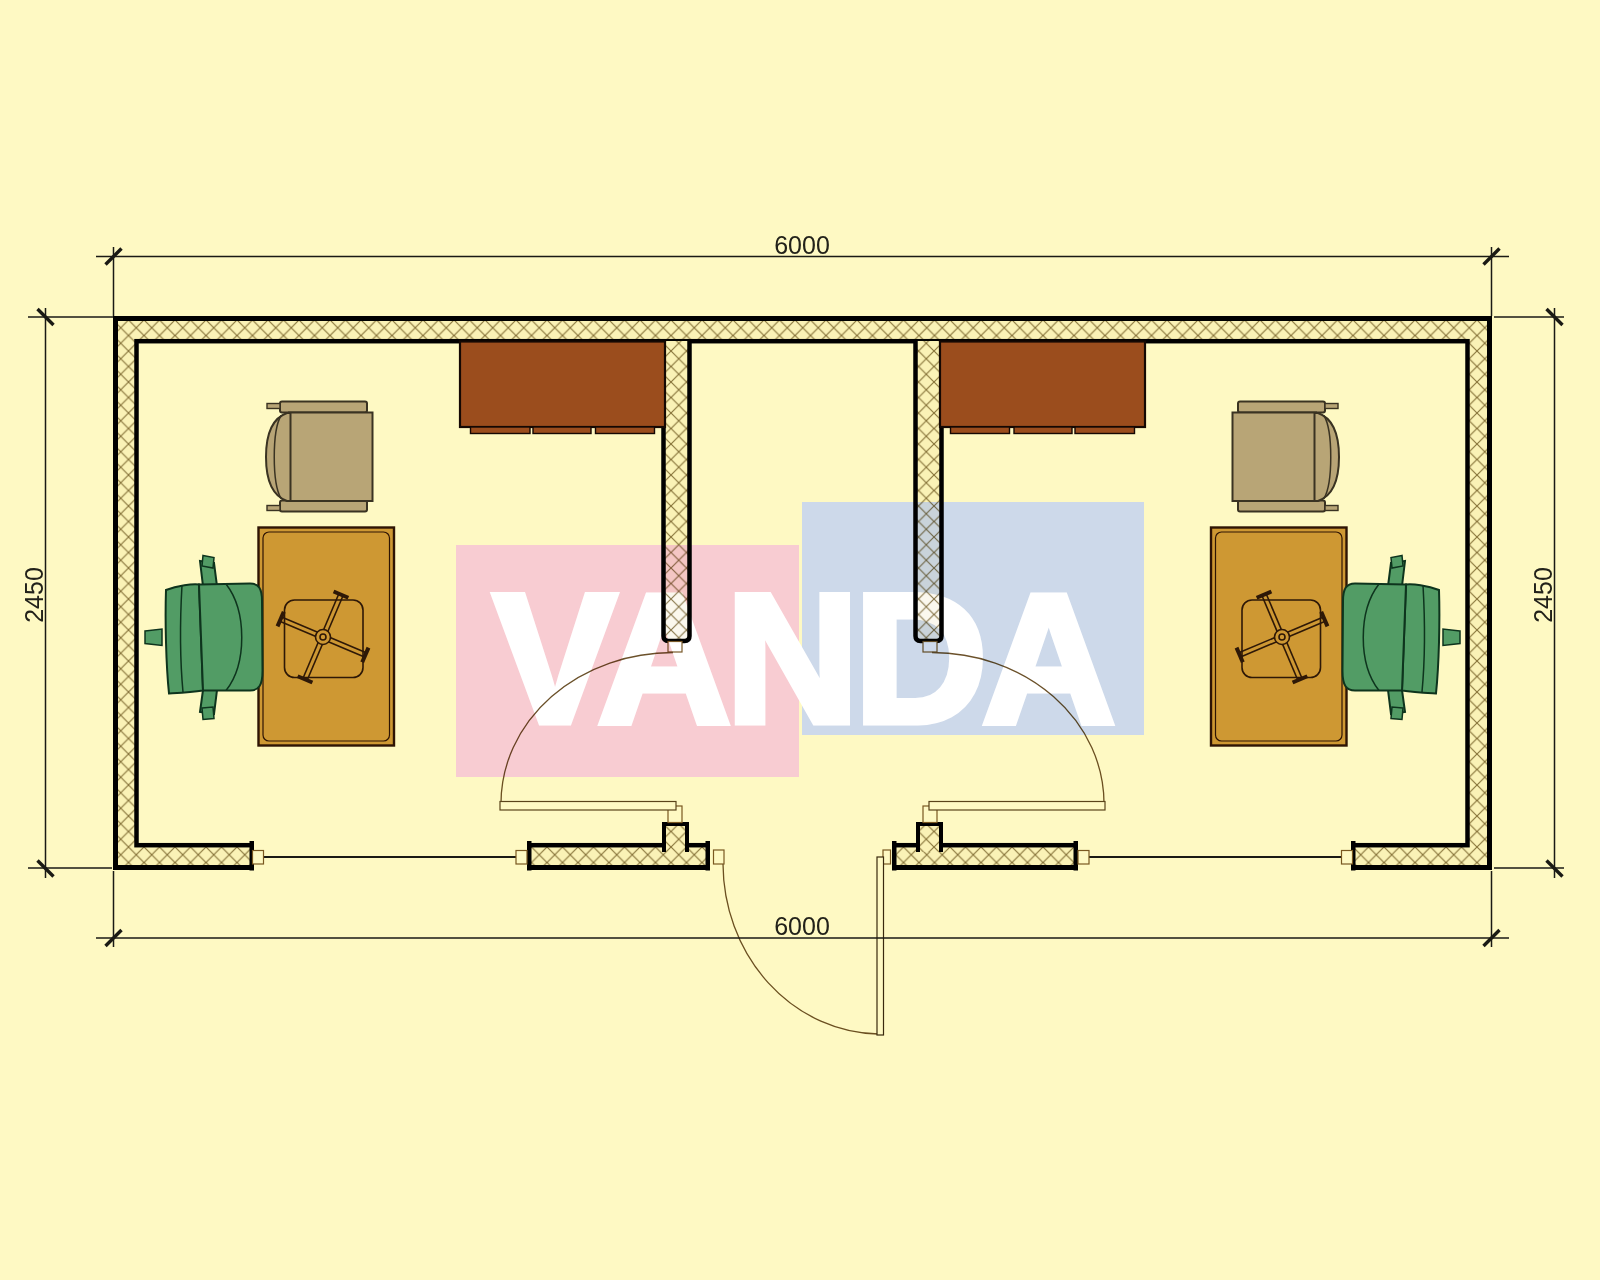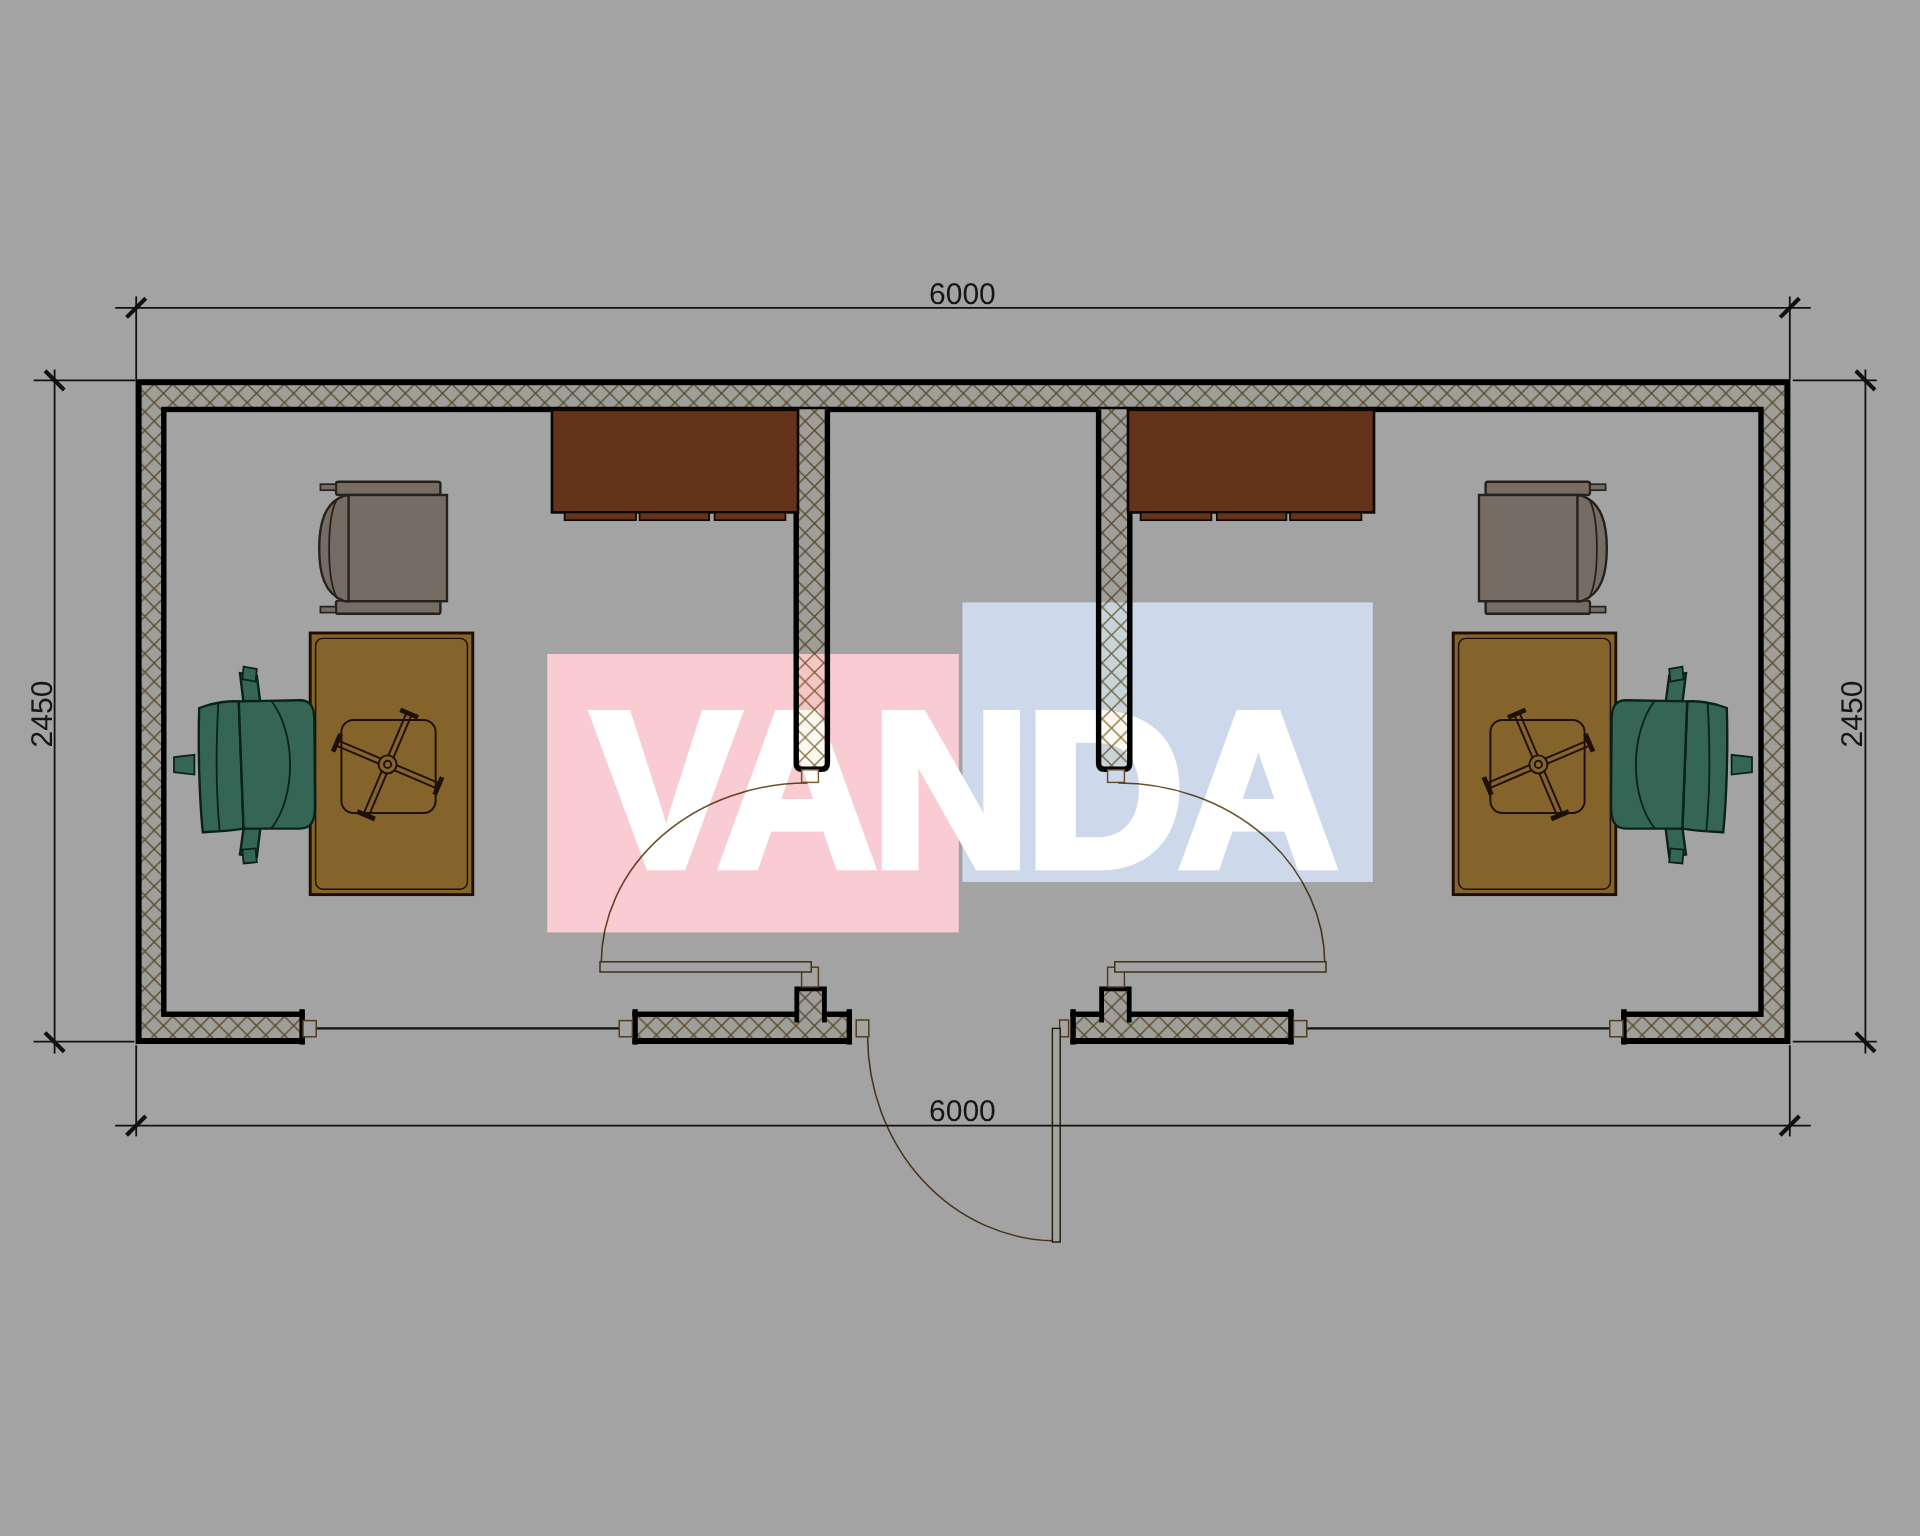--- a/index.html
+++ b/index.html
@@ -1,16 +1,16 @@
 <!DOCTYPE html>
 <html><head>
 <meta charset="utf-8">
 <style>
   html,body{margin:0;padding:0;background:#ffffff;}
-  #page{position:relative;width:1600px;height:1280px;background:#a3a3a3;overflow:hidden;
+  #page{position:relative;width:1600px;height:1280px;background:#fef9c3;overflow:hidden;
         font-family:"Liberation Sans", sans-serif;}
   #logo{position:absolute;left:0;top:0;width:1600px;height:1280px;}
   .lrect{position:absolute;}
   #vanda{position:absolute;left:0;top:0;width:1600px;height:1280px;}
   #draw{position:absolute;left:0;top:0;mix-blend-mode:multiply;}
 </style>
 </head>
 <body>
 <div id="page">
 

